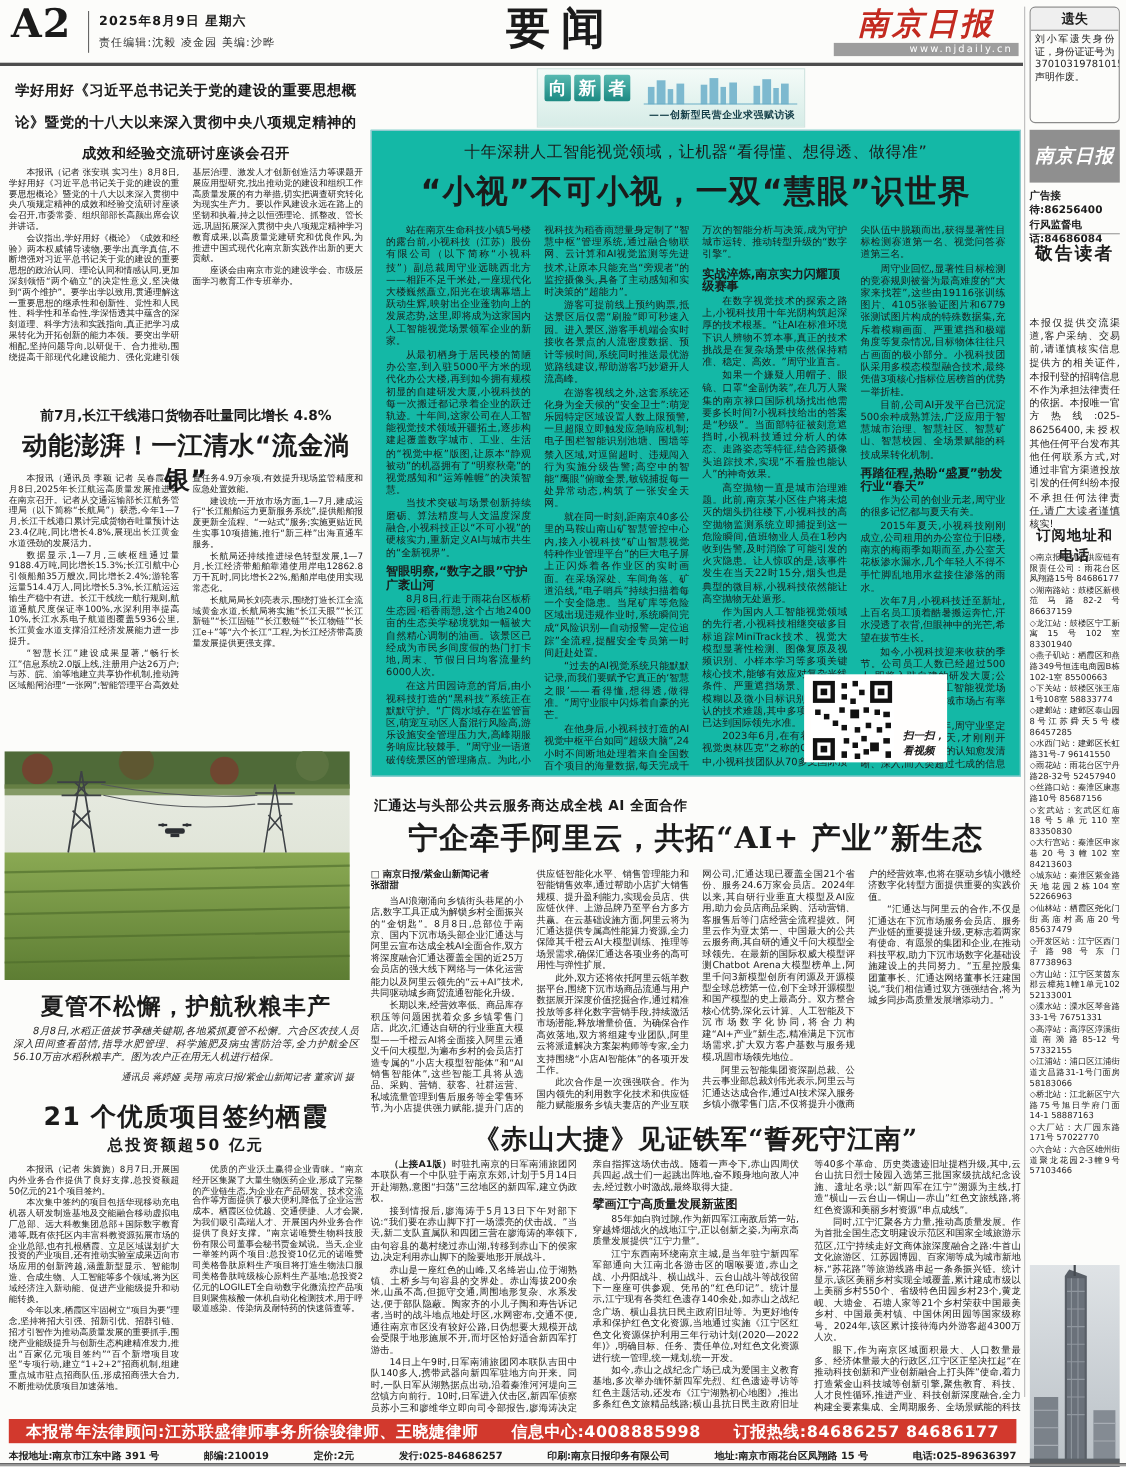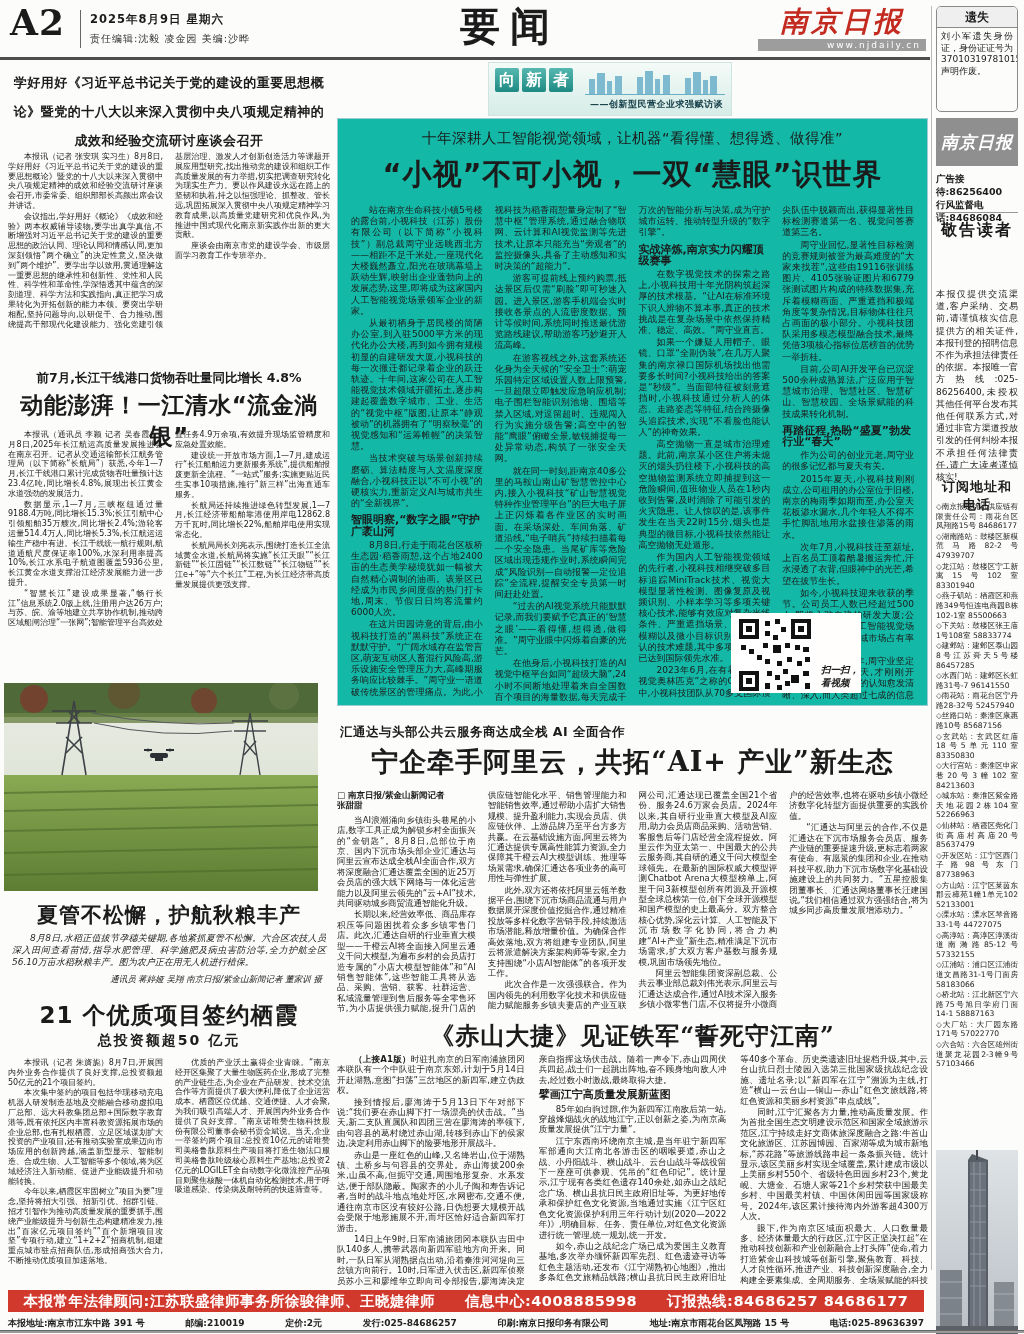--- a/index.html
+++ b/index.html
@@ -318,35 +318,35 @@
     <div>行风监督电话:84686084</div>
   </div>
 
   <div class="abs sb sb-div1"></div>
   <div class="abs sb sb-notice-t">敬告读者</div>
   <div class="abs sb sb-notice-b">本报仅提供交流渠道,客户采纳、交易前,请谨慎核实信息提供方的相关证件,本报刊登的招聘信息不作为承担法律责任的依据。本报唯一官方热线:025-86256400,未授权其他任何平台发布其他任何联系方式,对通过非官方渠道投放引发的任何纠纷本报不承担任何法律责任,请广大读者谨慎核实!</div>
   <div class="abs sb sb-div2"></div>
   <div class="abs sb sb-sub-t">订阅地址和电话</div>
   <div class="abs sb sb-stations">
       <p>◇南京报媒优选供应链有限责任公司：雨花台区凤翔路15号 84686177</p>
-      <p>◇湖南路站：鼓楼区新模范马路82-2号 47939707</p>
+      <p>◇湖南路站：鼓楼区新模范马路82-2号 86637159</p>
       <p>◇龙江站：鼓楼区宁工新寓15号102室 83301940</p>
       <p>◇燕子矶站：栖霞区和燕路349号恒连电商园B栋102-1室 85500663</p>
       <p>◇下关站：鼓楼区张王庙1号108室 58833774</p>
       <p>◇建邺站：建邺区泰山园8号江苏舜天5号楼 86457285</p>
       <p>◇水西门站：建邺区长虹路31号-7 96141550</p>
       <p>◇雨花站：雨花台区宁丹路28-32号 52457940</p>
       <p>◇丝路口站：秦淮区康惠路10号 85687156</p>
       <p>◇玄武站：玄武区红庙18号5单元110室 83350830</p>
       <p>◇大行宫站：秦淮区申家巷20号3幢102室 84213603</p>
       <p>◇城东站：秦淮区紫金路天地花园2栋104室 52266963</p>
       <p>◇仙林站：栖霞区尧化门街高庙村高庙20号 85637479</p>
       <p>◇开发区站：江宁区西门子路98号东门 87738963</p>
       <p>◇方山站：江宁区莱茵东郡云樟苑1幢1单元102 52133001</p>
-      <p>◇溧水站：溧水区琴音路33-1号 44727075</p>
+      <p>◇溧水站：溧水区琴音路33-1号 76751331</p>
       <p>◇高淳站：高淳区淳溪街道南漪路85-12号 57332155</p>
       <p>◇江浦站：浦口区江浦街道文昌路31-1号门面房 58183066</p>
       <p>◇桥北站：江北新区宁六路75号旭日学府门面14-1 58887163</p>
       <p>◇大厂站：大厂园东路171号 57022770</p>
       <p>◇六合站：六合区雄州街道聚龙花园2-3幢9号 57103466</p>
     </div>
 
   <div class="abs sb sb-photo">
     <svg width="82" height="184" viewBox="0 0 82 184">
       <defs>

